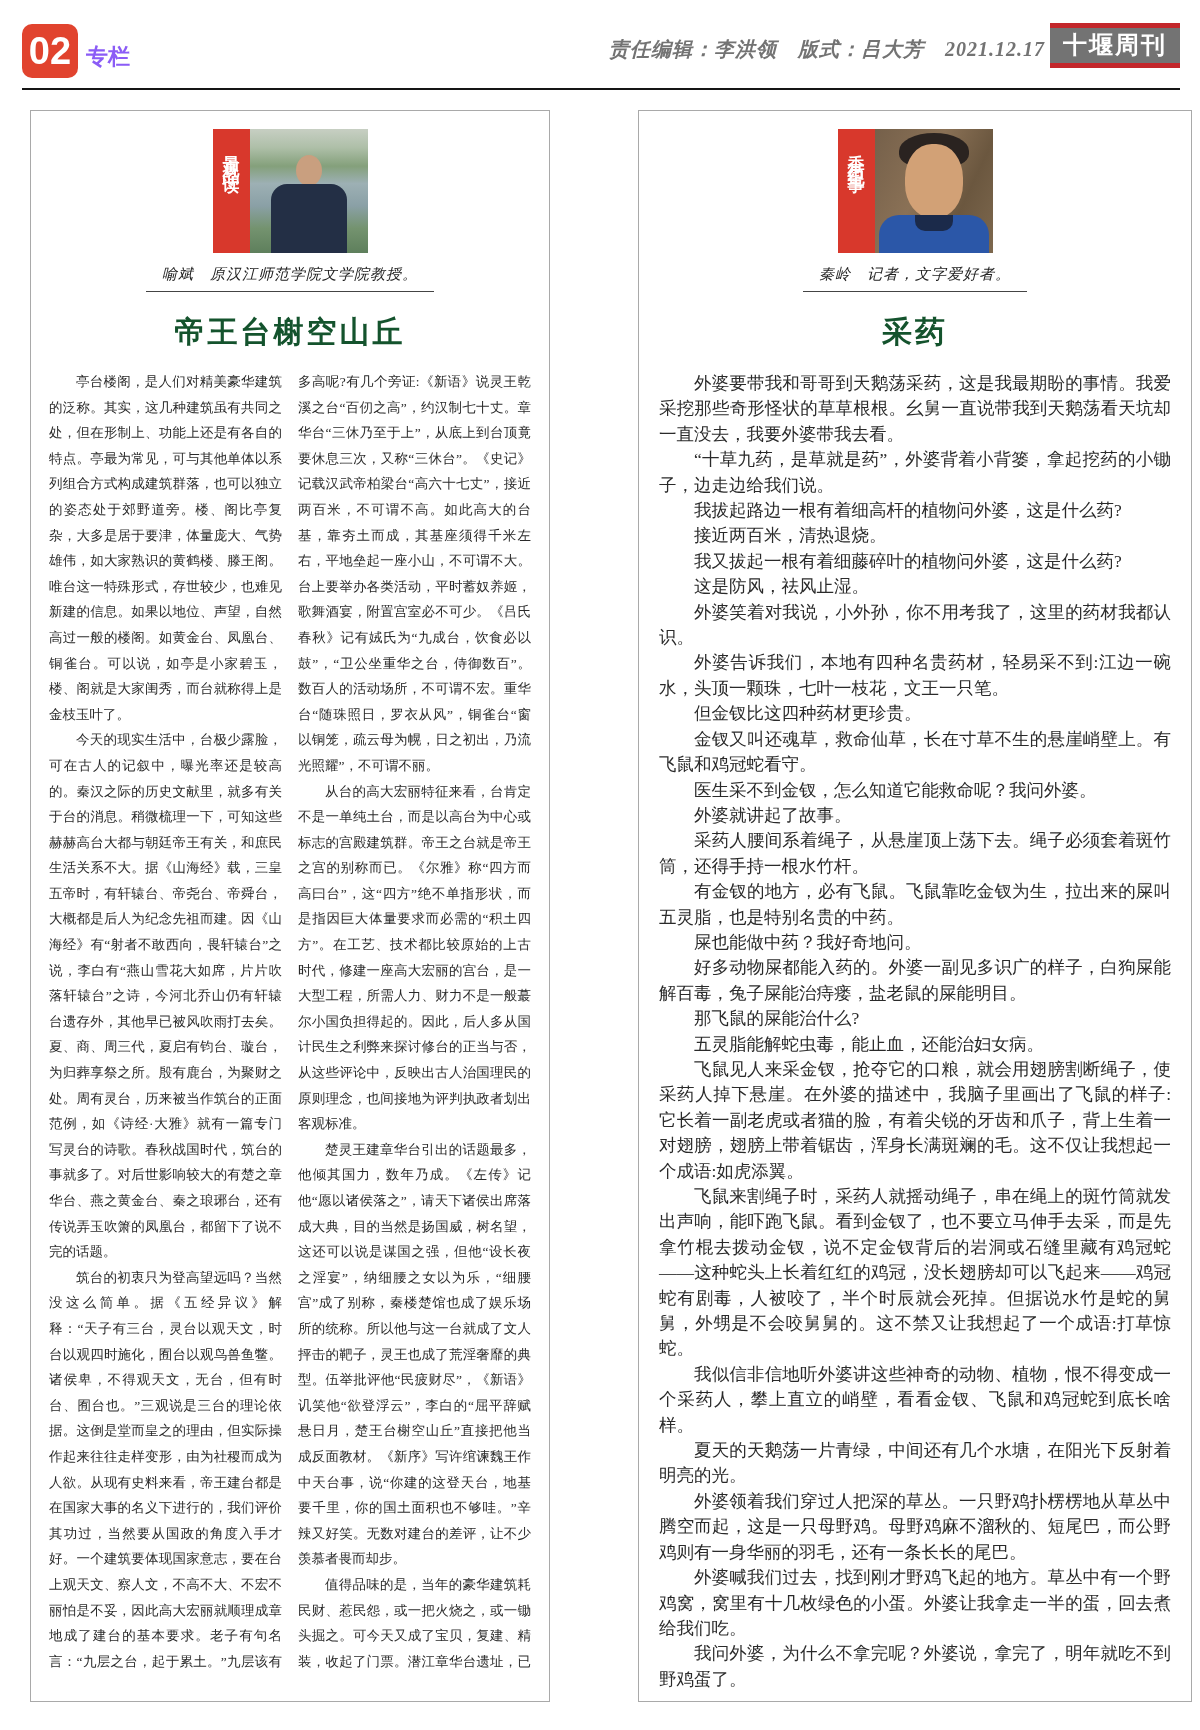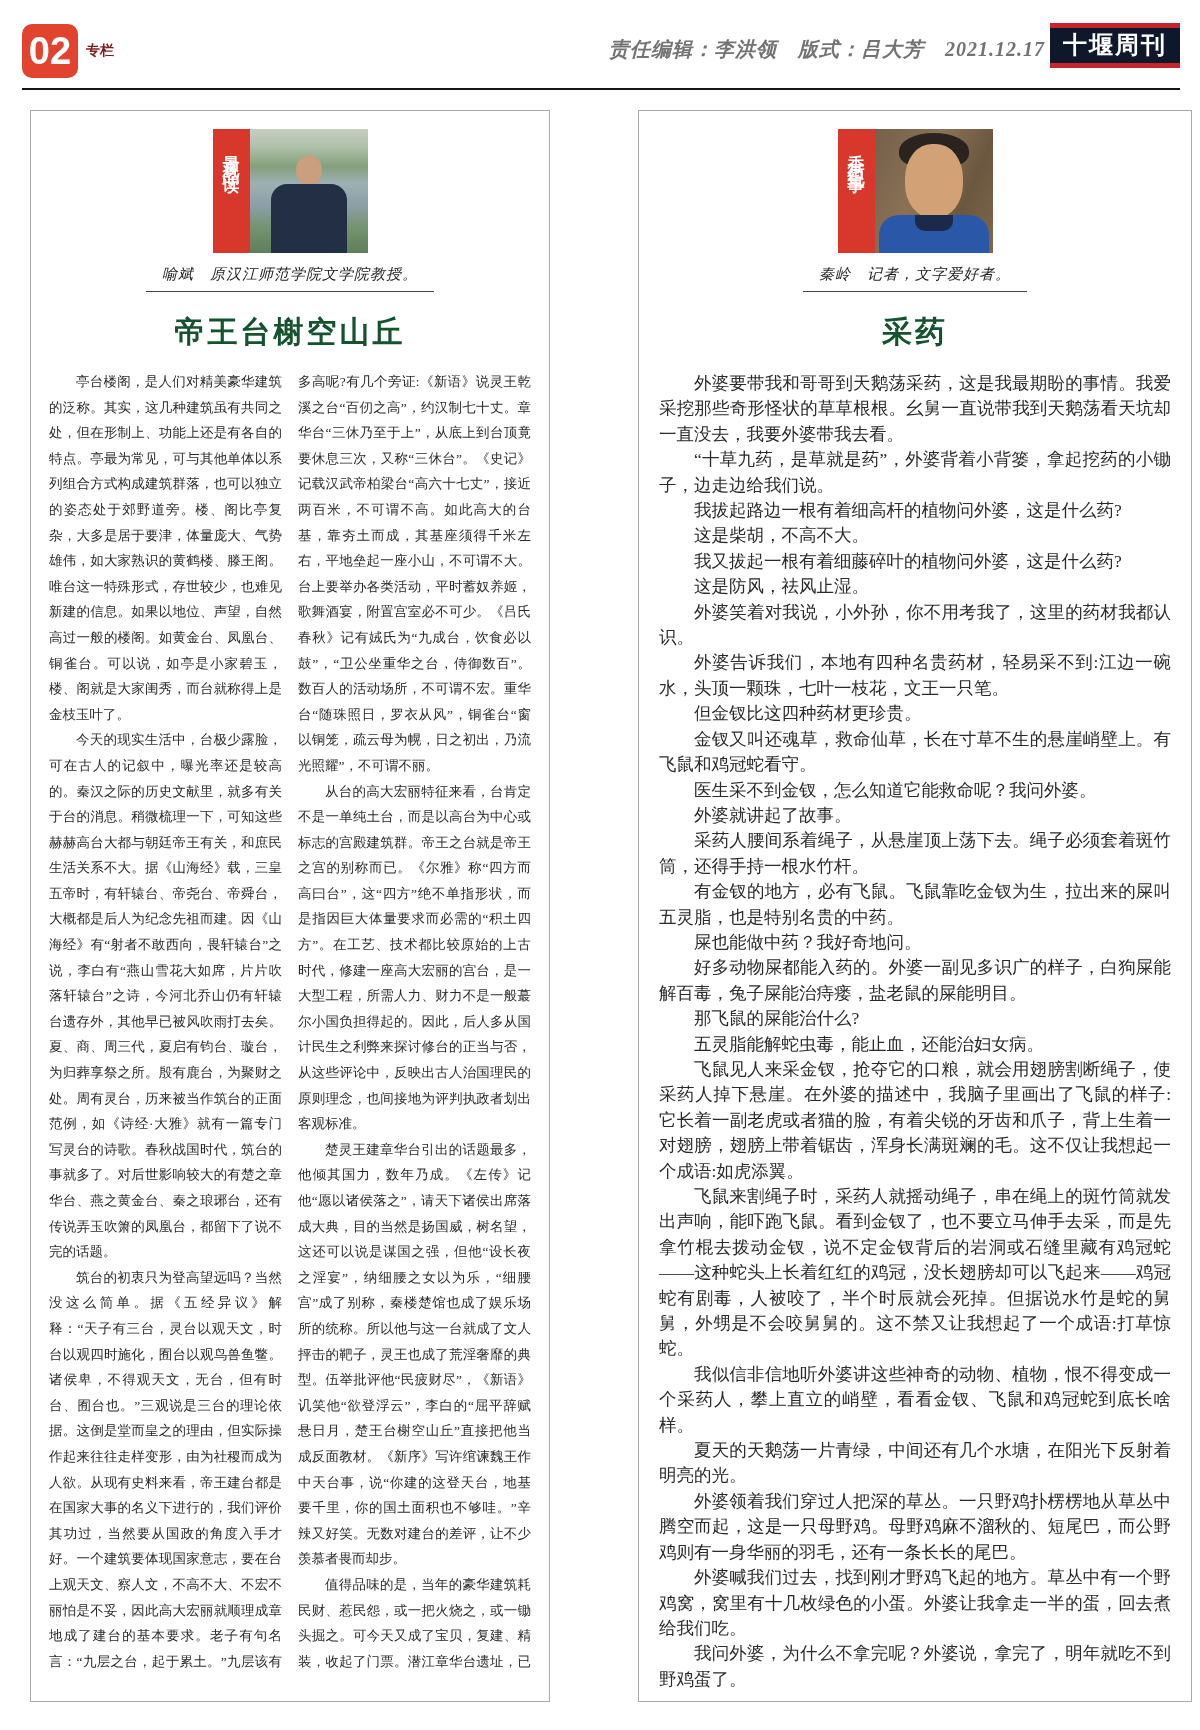--- a/index.html
+++ b/index.html
@@ -11,29 +11,29 @@
   }
   
   .pagenum {
     position:absolute; left:22px; top:24px; width:56px; height:54px;
     background:#e1432e; border-radius:10px; color:#fff;
     font-family:"Liberation Sans", sans-serif; font-size:38px; font-weight:700;
     text-align:center; line-height:54px;
   }
   .section {
     position:absolute; left:86px; top:42px;
-    font-family:Liberation Serif, serif; font-weight:700; font-size:14px; color:#7f1d1d;
+    font-family:Liberation Serif, serif; font-weight:700; font-size:22px; color:#8b5cf6;
   }
   .editorline {
     position:absolute; right:155px; top:36px;
     font-style:italic; font-weight:700; font-size:20px; color:#737373; letter-spacing:1px;
   }
   .masthead {
     position:absolute; right:20px; top:23px; width:130px; height:45px;
-    background:#0f172a; border-top:5px solid #c3272b; border-bottom:5px solid #c3272b;
+    background:#737373; border-top:5px solid #c3272b; border-bottom:5px solid #c3272b;
     color:#fff; text-align:center;
   }
   .masthead span {
     display:inline-block; font-size:24px; font-weight:700; line-height:35px; letter-spacing:2px;
   }
   .rule { position:absolute; left:22px; width:1158px; top:88px; height:2px; background:#151515; }
 
   
   .box { position:absolute; top:110px; height:1592px; border:1px solid #a9a9a9; background:#fff; }
   .box-left  { left:30px;  width:520px; }
@@ -120,21 +120,21 @@
       </div>
     </div>
     <div class="byline">
       <span>秦岭　记者，文字爱好者。</span>
     </div>
     <h1 class="title">采药</h1>
     <div class="body one-col">
         <p class="para">外婆要带我和哥哥到天鹅荡采药，这是我最期盼的事情。我爱采挖那些奇形怪状的草草根根。幺舅一直说带我到天鹅荡看天坑却一直没去，我要外婆带我去看。</p>
         <p class="para">“十草九药，是草就是药”，外婆背着小背篓，拿起挖药的小锄子，边走边给我们说。</p>
         <p class="para">我拔起路边一根有着细高杆的植物问外婆，这是什么药?</p>
-        <p class="para">这是柴胡，不高不大。</p>
+        <p class="para">接近两百米，清热退烧。</p>
         <p class="para">我又拔起一根有着细藤碎叶的植物问外婆，这是什么药?</p>
         <p class="para">这是防风，祛风止湿。</p>
         <p class="para">外婆笑着对我说，小外孙，你不用考我了，这里的药材我都认识。</p>
         <p class="para">外婆告诉我们，本地有四种名贵药材，轻易采不到:江边一碗水，头顶一颗珠，七叶一枝花，文王一只笔。</p>
         <p class="para">但金钗比这四种药材更珍贵。</p>
         <p class="para">金钗又叫还魂草，救命仙草，长在寸草不生的悬崖峭壁上。有飞鼠和鸡冠蛇看守。</p>
         <p class="para">医生采不到金钗，怎么知道它能救命呢？我问外婆。</p>
         <p class="para">外婆就讲起了故事。</p>
         <p class="para">采药人腰间系着绳子，从悬崖顶上荡下去。绳子必须套着斑竹筒，还得手持一根水竹杆。</p>
         <p class="para">有金钗的地方，必有飞鼠。飞鼠靠吃金钗为生，拉出来的屎叫五灵脂，也是特别名贵的中药。</p>

